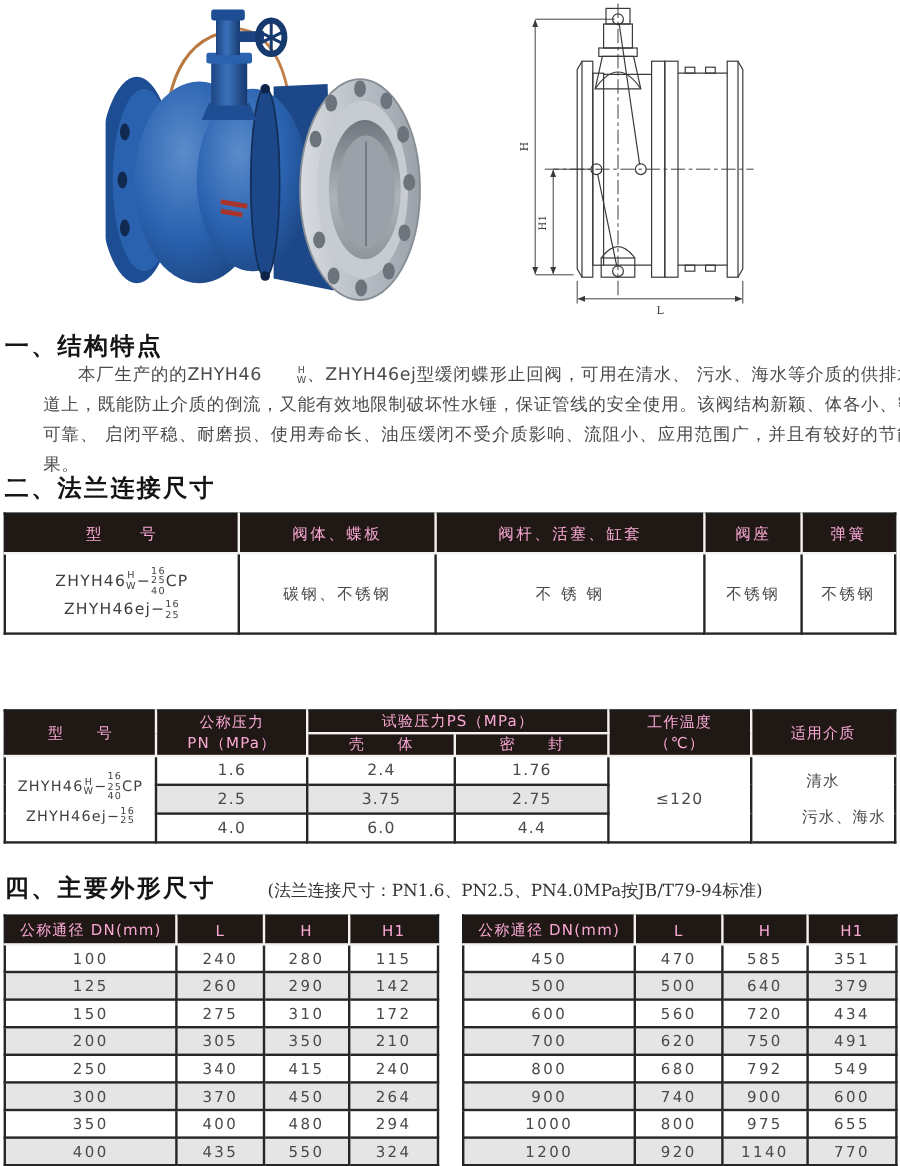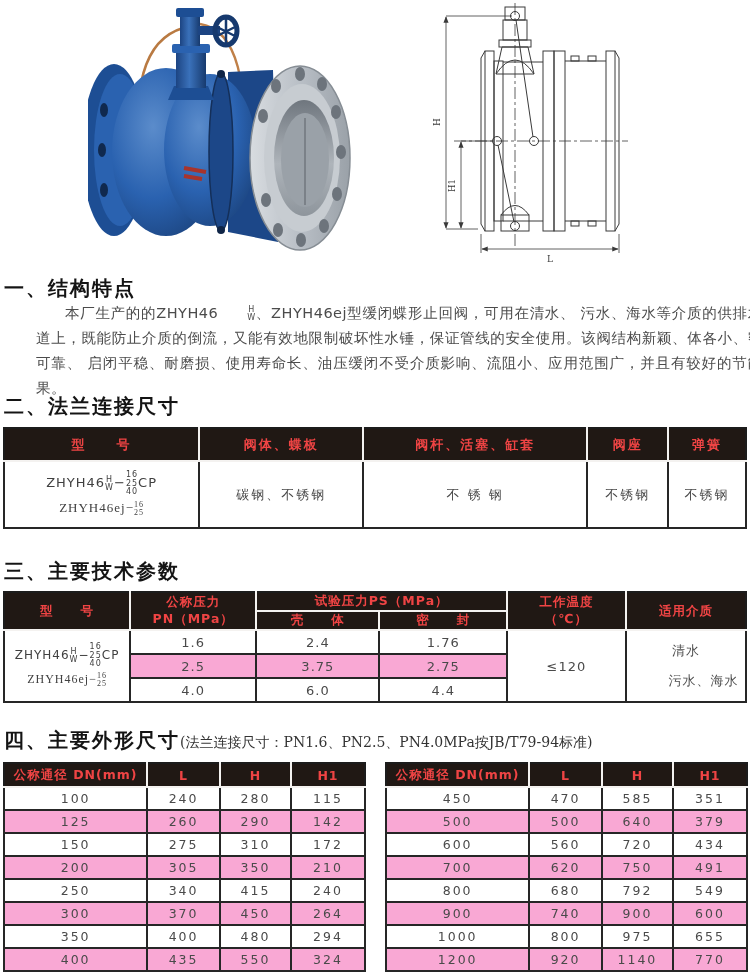--- a/index.html
+++ b/index.html
@@ -7,42 +7,42 @@
   body { font-family:"DejaVu Sans","Liberation Sans",sans-serif; }
   .page { position:relative; width:750px; height:972px; background:#fff; overflow:hidden; margin:0 auto; }
 
   
   .photo-wrap { position:absolute; left:88px; top:0; width:270px; height:258px; }
   .draw-wrap  { position:absolute; left:428px; top:0; width:202px; height:266px; }
   svg text { font-family:"DejaVu Serif","Liberation Serif",serif; }
 
   
   .sec-title { position:absolute; left:4px; font-size:20px; font-weight:bold; color:#141414; letter-spacing:2px; }
-  .sec-sub { font-size:14px; font-weight:normal; letter-spacing:0; color:#333; font-family:"DejaVu Serif","Liberation Serif",serif; }
+  .sec-sub { font-size:14px; font-weight:normal; letter-spacing:0; color:#333; font-family:"DejaVu Serif","Liberation Serif",serif;margin-left:43px; }
 
   
   .para { position:absolute; left:4px; top:301px; width:742px; font-size:14.5px; line-height:25px;
           color:#4b4b4b; text-align:justify; text-indent:2em; letter-spacing:0.5px;margin-left:32px; }
 
   
   .mstack { display:inline-flex; flex-direction:column; align-items:center; vertical-align:middle;
             font-size:8px; line-height:8.5px; font-style:normal; }
   .mstack i { font-style:normal; }
   .model-line { white-space:nowrap; color:#404040; font-size:13px; letter-spacing:1px; }
-  .model-cell .model-line + .model-line { margin-top:3px;font-family:Liberation Serif, serif; }
+  .model-cell .model-line + .model-line { margin-top:3px; }
 
   
   table { border-collapse:collapse; table-layout:fixed; }
   .dtable { position:absolute; background:#fff; border:2px solid #1c1c1c; }
-  .dtable th { background:#201814; color:#ef4444; font-weight:bold; border:2px solid #f4f2f0; }
+  .dtable th { background:#201814; color:#f9a8d4; font-weight:normal; border:2px solid #f4f2f0; }
   .dtable th:first-child { border-left-color:#1c1c1c; }
   .dtable th:last-child { border-right-color:#1c1c1c; }
   .dtable tr:first-child th { border-top-color:#1c1c1c; }
   .dtable td { border:2px solid #262626; color:#4a4a4a; text-align:center; vertical-align:middle; }
-  .gray-row td, td.gray { background:#f9a8d4;margin-top:30px; }
+  .gray-row td, td.gray { background:#e5e5e5;margin-top:30px; }
 
   
   .t2 { left:3px; top:427px; width:744px; }
   .t2 th { height:33px; font-size:13px; letter-spacing:2px; }
   .t2 td { height:67px; font-size:13px; letter-spacing:2px; }
 
   
   .t3 { left:3px; top:591px; width:744px; }
   .t3 th { font-size:12.5px; letter-spacing:1px; }
   .t3 .h-top { height:17px; }
@@ -224,21 +224,20 @@
               </span></div>
       </td>
       <td>碳钢、不锈钢</td>
       <td>不 锈 钢</td>
       <td>不锈钢</td>
       <td>不锈钢</td>
     </tr>
   </tbody>
     </table>
 
-  <div class="sec-title" style="top:558px">三、主要技术参数</div>
   <table class="dtable t3">
     <colgroup>
         <col style="width:17%">
         <col style="width:17%">
         <col style="width:16.6%">
         <col style="width:17.2%">
         <col style="width:16%">
         <col style="width:16.2%">
       </colgroup>
     <tbody>

